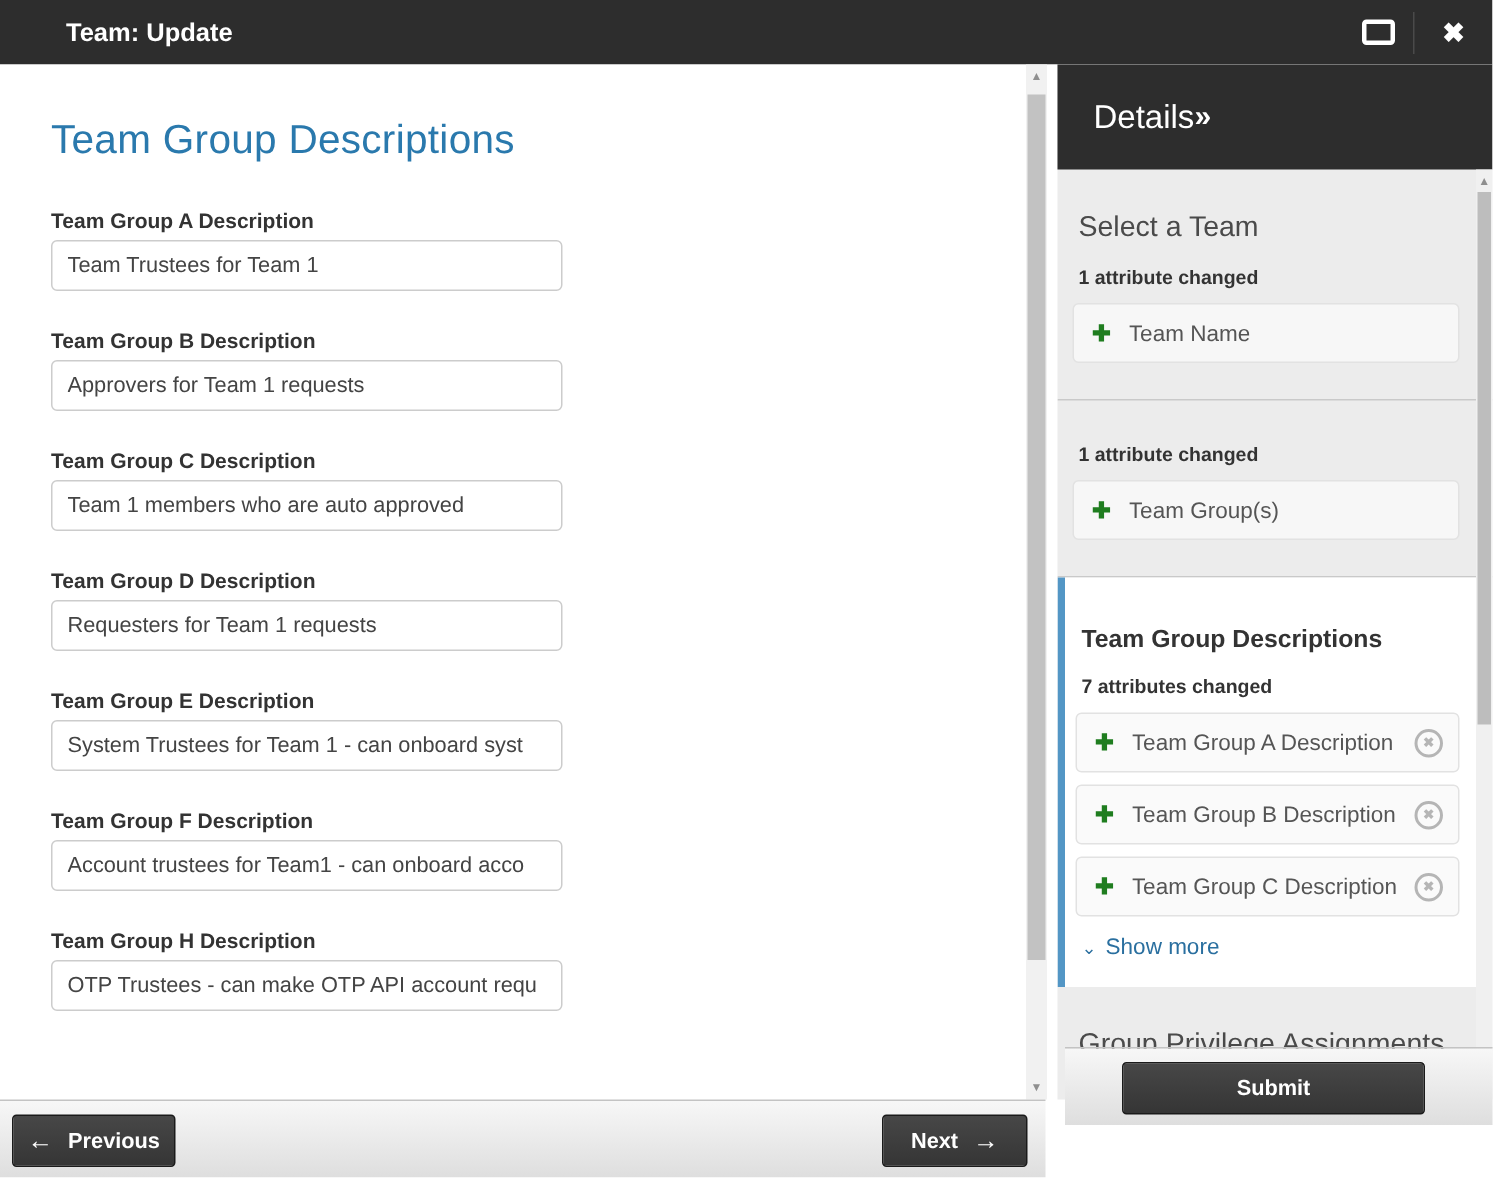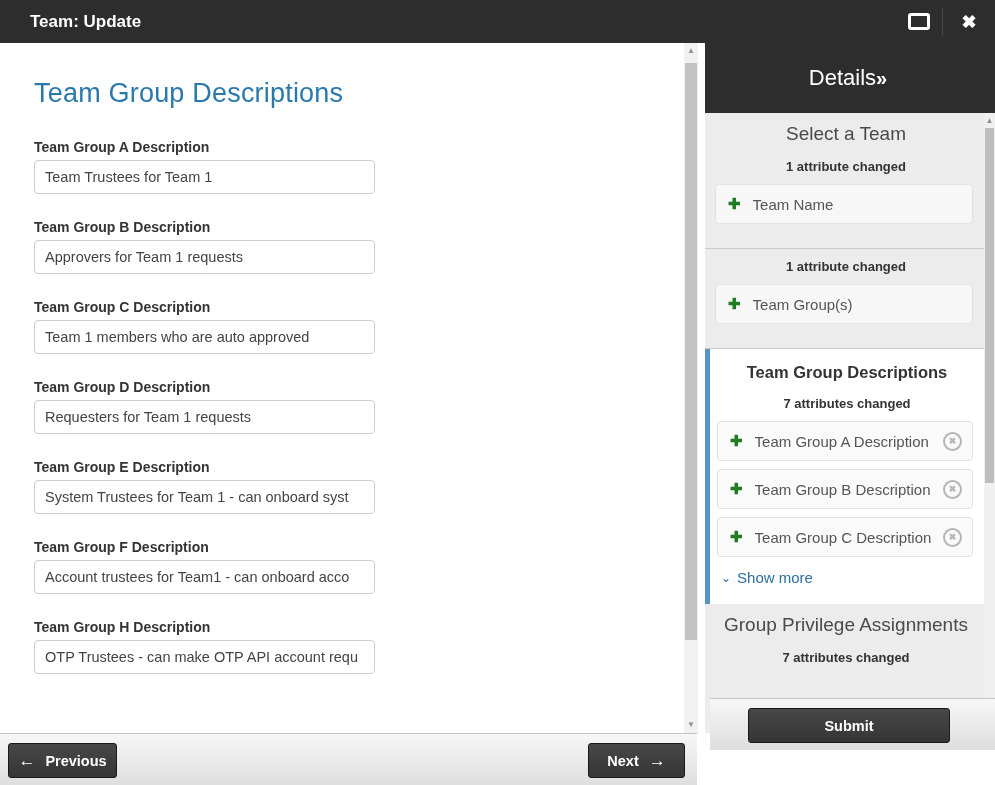--- a/index.html
+++ b/index.html
@@ -1,21 +1,21 @@
 <!DOCTYPE html>
 <html><head>
 <meta charset="utf-8">
 <style>
   * { margin:0; padding:0; box-sizing:border-box; }
   html,body { width:995px; height:785px; background:#fff; font-family:"Liberation Sans", sans-serif; overflow:hidden; }
   .stage { position:relative; width:995px; height:785px; background:#fff; }
 
   
   .titlebar { position:absolute; left:0; top:0; width:995px; height:43px; background:#2d2d2d; display:flex; align-items:center; }
-  .titlebar .win-title { color:#fff; font-size:17px; font-weight:bold; margin-left:30px; }
+  .titlebar .win-title { color:#fff; font-size:17px; font-weight:bold; margin-left:44px; }
   .titlebar .tb-actions { margin-left:auto; display:flex; align-items:center; height:100%; }
   .restore-btn { width:46px; height:100%; display:flex; align-items:center; justify-content:center; cursor:pointer; }
   .restore-glyph { width:22px; height:17px; border:3px solid #fff; border-radius:3px; }
   .tb-divider { width:1px; height:28px; background:#4a4a4a; }
   .close-btn { width:52px; height:100%; display:flex; align-items:center; justify-content:center; color:#fff; font-size:18px; font-weight:bold; cursor:pointer; }
 
   
   .main { position:absolute; left:0; top:43px; width:705px; height:690px; background:#fff; overflow:hidden; }
   .main-inner { padding:35px 40px 0 34px; }
   .page-heading { color:#2a79ad; font-size:27px; font-weight:normal; margin-bottom:30px; letter-spacing:0.2px; }
@@ -27,26 +27,26 @@
   .vscroll { position:absolute; background:#f1f1f1; }
   .vscroll .sb-arrow { position:absolute; left:0; width:100%; text-align:center; color:#8f8f8f; font-size:8px; line-height:12px; cursor:pointer; }
   .vscroll .sb-thumb { position:absolute; left:1px; right:1px; background:#c2c2c2; cursor:pointer; }
   .main-scroll { left:684px; top:43px; width:14px; height:690px; }
   .main-scroll .sb-thumb { top:20px; height:577px; }
   .side-scroll { left:984px; top:113px; width:11px; height:620px; background:#f0f0f0; }
   .side-scroll .sb-thumb { top:15px; height:355px; background:#bdbdbd; }
 
   
   .sidebar { position:absolute; left:705px; top:43px; width:290px; height:690px; background:#ececec; }
-  .sidebar-header { height:70px; background:#2d2d2d; display:flex; align-items:center; justify-content:center; padding:0 28px 0 24px; }
+  .sidebar-header { height:70px; background:#2d2d2d; display:flex; align-items:center; justify-content:flex-start; padding:0 28px 0 24px; }
   .sidebar-header .sh-title { color:#fff; font-size:22px; }
   .sidebar-header .sh-collapse { color:#fff; font-size:20px; font-weight:bold; cursor:pointer; }
   .sidebar-body { position:relative; height:620px; overflow:hidden; }
 
-  .side-section { padding:10px 22px 16px 10px; border-bottom:1px solid #c9c9c9; margin:0 0 0 0;text-align:center; }
+  .side-section { padding:28px 22px 16px 10px; border-bottom:1px solid #c9c9c9; margin:0 0 0 0; }
   .side-section .sec-title { font-size:19px; color:#4a4a4a; font-weight:normal; margin:0 0 14px 4px; }
   .side-section .sec-status { font-size:13px; font-weight:bold; color:#333; margin:0 0 10px 4px; }
   .side-section.active { background:#fff; border-left:5px solid #5396c5; border-bottom:none; padding-left:7px; }
   .side-section.active .sec-title { font-weight:bold; font-size:16.5px; color:#333; margin-top:4px; }
   .side-section.last { border-bottom:none; }
 
   .change-card { position:relative; background:#f7f7f7; border:1px solid #e2e2e2; border-radius:4px; height:40px; display:flex; align-items:center; padding:0 10px 0 12px; margin-bottom:8px; cursor:pointer; }
   .side-section.active .change-card { background:#fafafa; }
   .plus-icon { color:#1f7d1f; font-size:15px; font-weight:bold; margin-right:12px; }
   .card-label { font-size:15px; color:#555; white-space:nowrap; overflow:hidden; }

